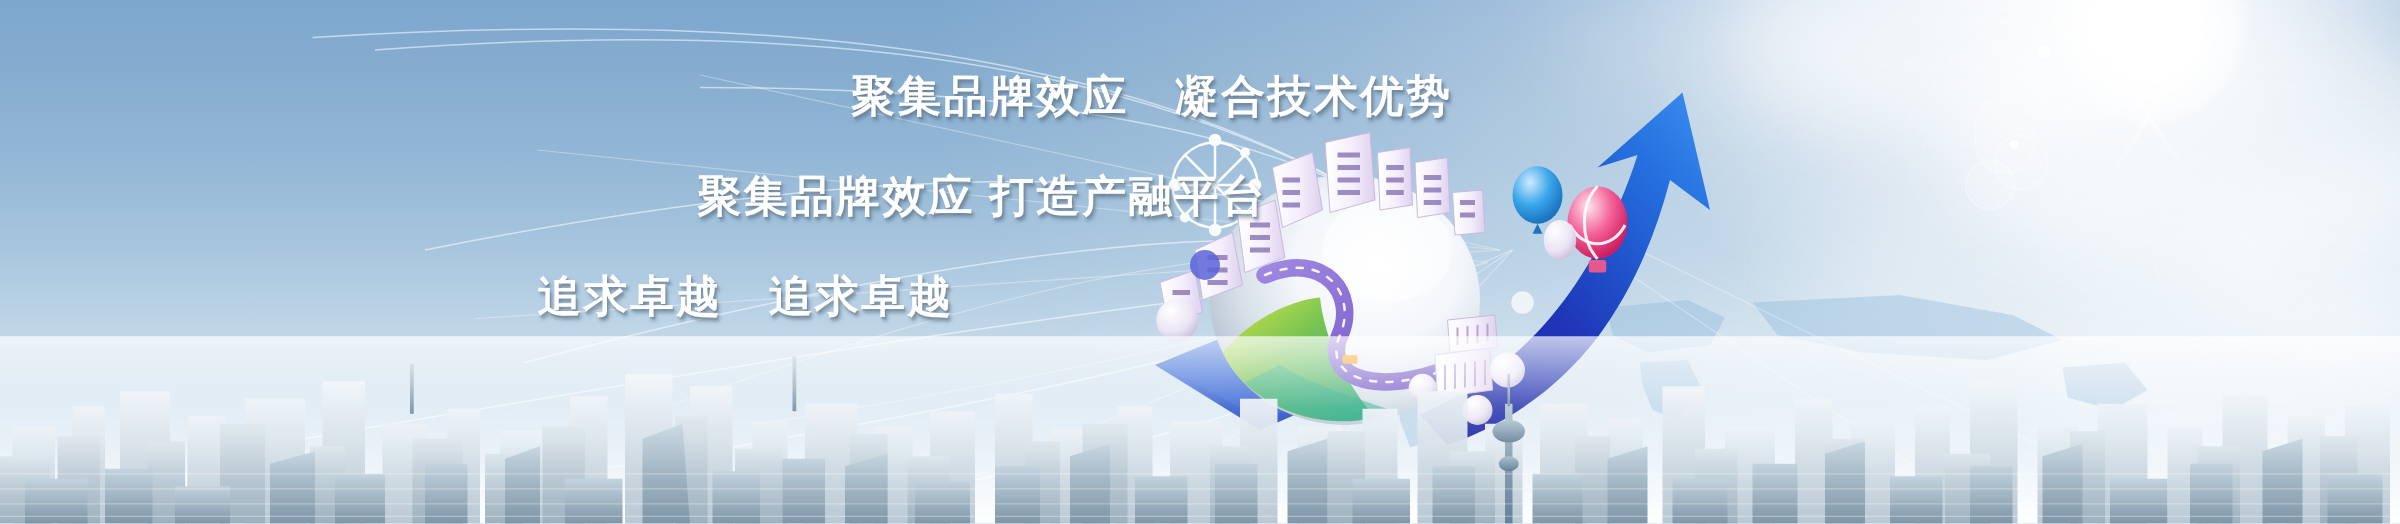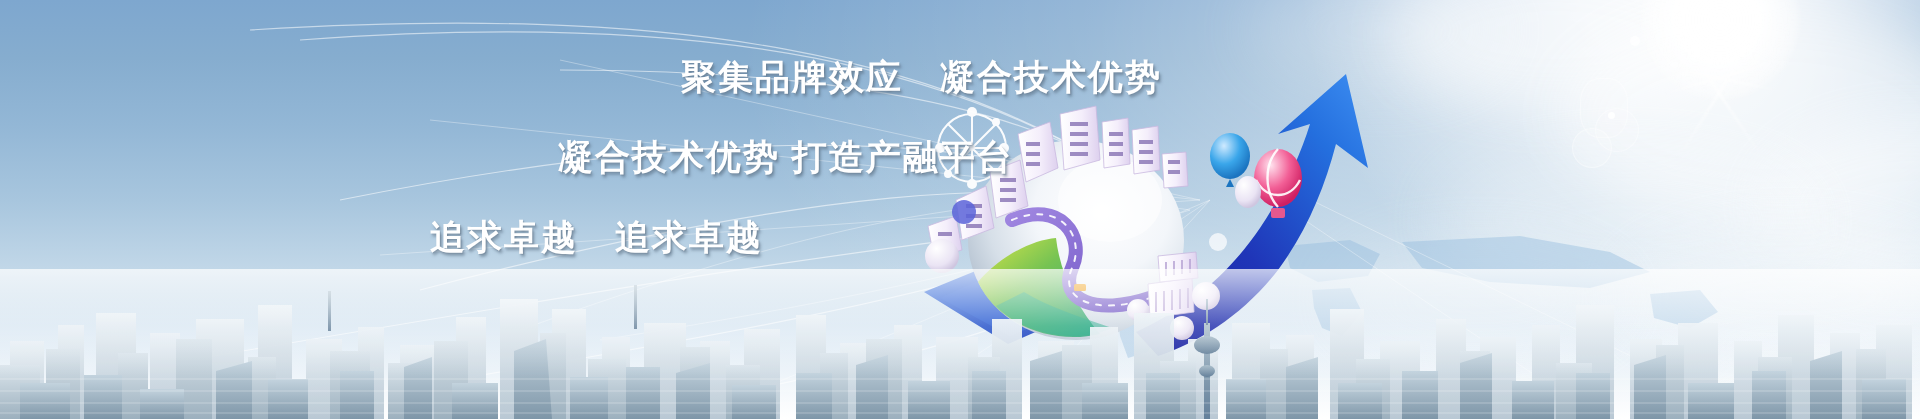--- a/index.html
+++ b/index.html
@@ -340,21 +340,21 @@
         <ellipse cx="306" cy="236" rx="14" ry="14" fill="url(#orbWhite)"></ellipse>
         <ellipse cx="282" cy="268" rx="12" ry="12" fill="url(#orbWhite)"></ellipse>
         <ellipse cx="238" cy="250" rx="11" ry="11" fill="url(#orbWhite)"></ellipse>
         <ellipse cx="318" cy="182" rx="9" ry="9" fill="#ffffff" opacity=".7"></ellipse>
       </g>
     </svg>
   </div>
 
   <div class="slogans">
     <div class="slogan slogan-1">聚集品牌效应　凝合技术优势</div>
-    <div class="slogan slogan-2">凝合技术优势 打造产融平台</div>
+    <div class="slogan slogan-2">聚集品牌效应 打造产融平台</div>
     <div class="slogan slogan-3">追求卓越　追求卓越</div>
   </div>
 
   <div class="skyline">
     <svg viewBox="0 0 1920 140" preserveAspectRatio="none">
       <defs>
         <linearGradient id="bg1" x1="0" y1="0" x2="0" y2="1">
           <stop offset="0%" stop-color="#c3d3de"></stop>
           <stop offset="100%" stop-color="#7e96a8"></stop>
         </linearGradient>

